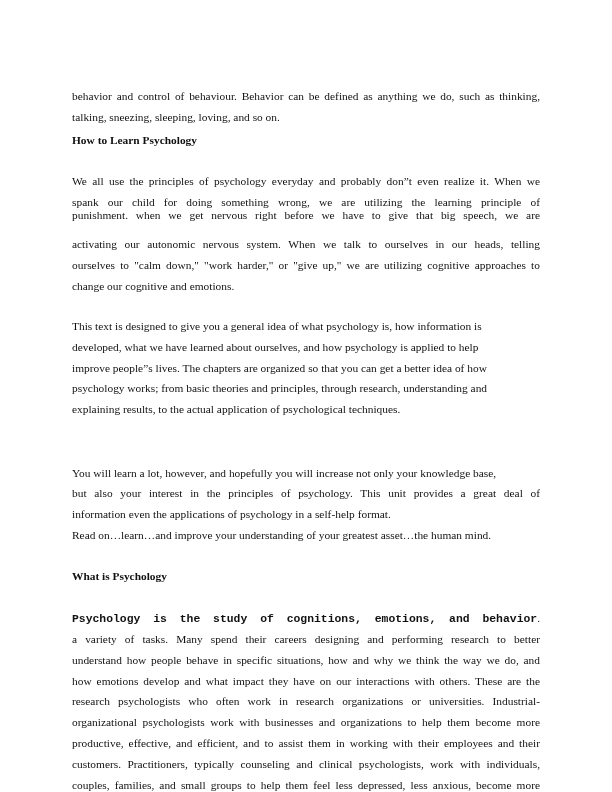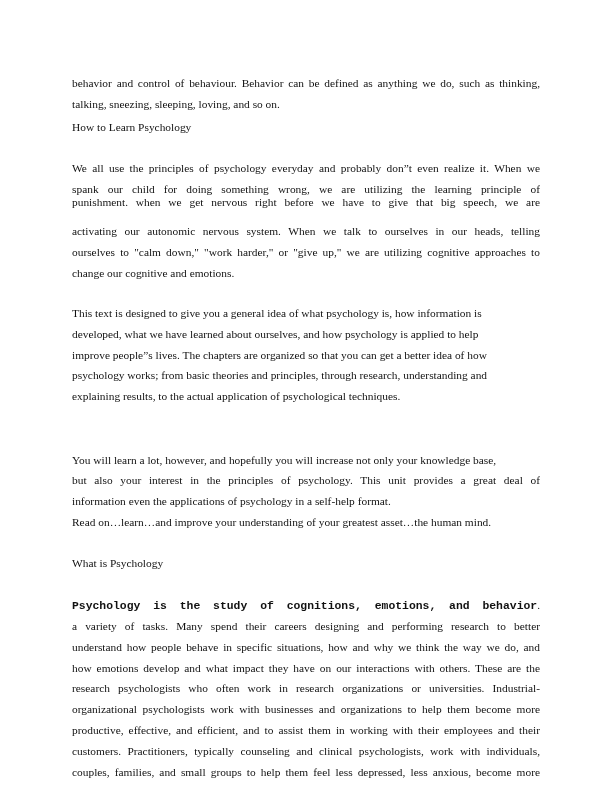--- a/index.html
+++ b/index.html
@@ -1,21 +1,21 @@
 <!DOCTYPE html>
 <html><head>
   <meta charset="utf-8">
   <style>
     html, body { margin: 0; padding: 0; background: #ffffff; }
     body { width: 612px; height: 792px; position: relative; overflow: hidden;
            font-family: "Liberation Serif", serif; color: #111; }
     .line { position: absolute; left: 72px; width: 468px; font-size: 11.4px;
-            line-height: 14px; white-space: nowrap; }
+            line-height: 14px; white-space: nowrap; margin-top: 13px; }
     .justify { text-align: justify; text-align-last: justify; white-space: normal; height: 14px; overflow: hidden; }
-    .heading { font-weight: normal; }
+    .heading { font-weight: bold; }
     b { font-weight: bold; font-family: Liberation Mono, monospace; }
   </style>
 </head>
 <body>
 
 <div>
   <div class="line justify" style="top:76px">behavior and control of behaviour. Behavior can be defined as anything we do, such as thinking,</div>
   <div class="line" style="top:97px">talking, sneezing, sleeping, loving, and so on.</div>
 
   <div class="line heading" style="top:120px">How to Learn Psychology</div>

